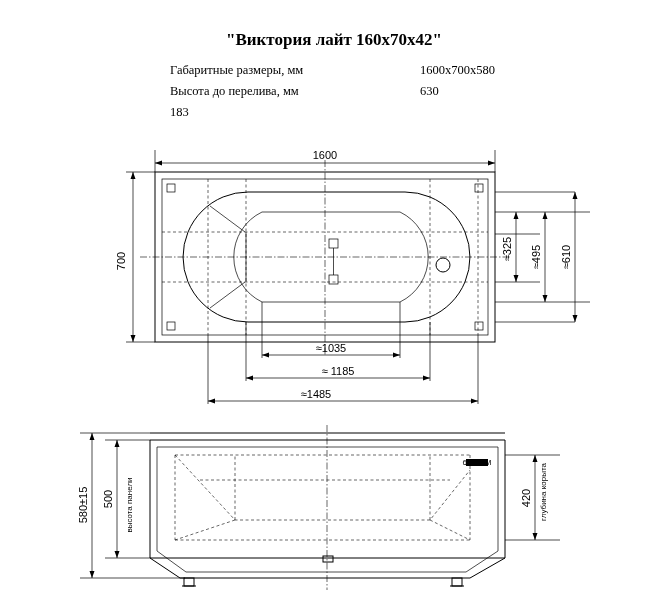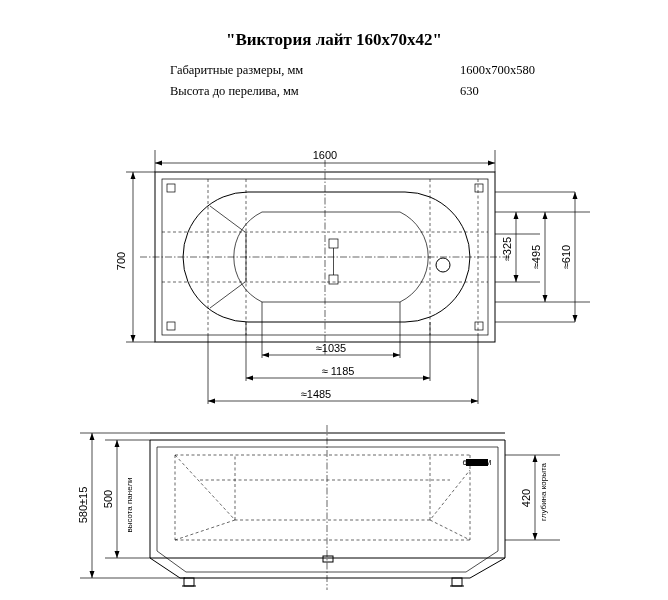--- a/index.html
+++ b/index.html
@@ -36,21 +36,21 @@
     top: 63px;
     font-size: 12.5px;
     font-family: "Liberation Serif", serif;
   }
   .spec-row {
     display: flex;
     height: 21px;
     align-items: flex-start;
   }
   .spec-label { width: 250px; }
-  .spec-value { width: 180px; margin-left: 40px; }
+  .spec-value { width: 180px; }
 
   svg.drawing {
     position: absolute;
     left: 0; top: 0;
     width: 668px;
     height: 600px;
   }
   .ln { stroke: #000; stroke-width: 1; fill: none; }
   .thin { stroke: #000; stroke-width: 0.7; fill: none; }
   .dashfine { stroke: #000; stroke-width: 0.6; fill: none; stroke-dasharray: 3 2.5; }
@@ -78,20 +78,21 @@
   <div class="spec-table">
     <div class="spec-row">
       <div class="spec-label">Габаритные размеры, мм</div>
       <div class="spec-value">1600х700х580</div>
     </div>
     <div class="spec-row">
       <div class="spec-label">Высота до перелива, мм</div>
       <div class="spec-value">630</div>
     </div>
     <div class="spec-row">
+      <div class="spec-value">183</div>
     </div>
   </div>
 
   <svg class="drawing" viewBox="0 0 668 600">
 
     <g>
 
       <rect class="ln" x="155" y="172" width="340" height="170"></rect>
 
       <rect class="thin" x="162" y="179" width="326" height="156" rx="0" ry="0"></rect>

